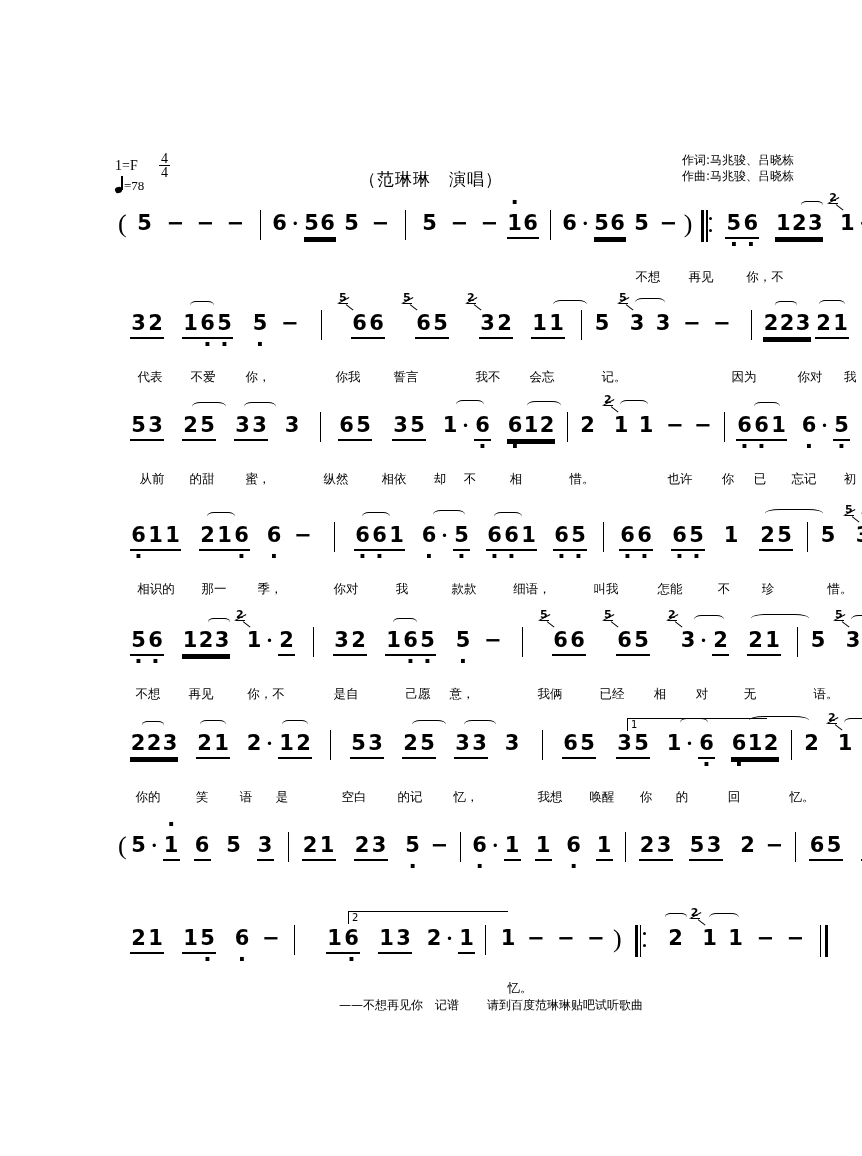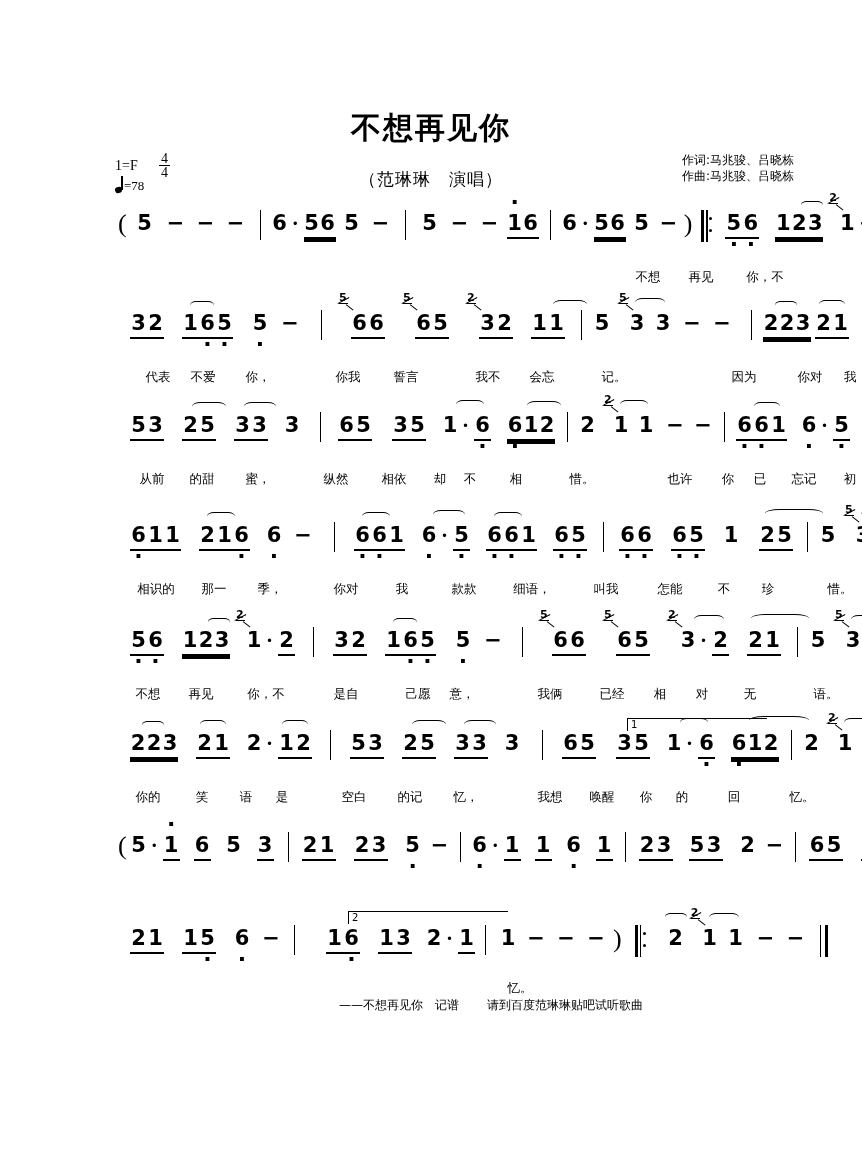--- a/index.html
+++ b/index.html
@@ -127,21 +127,20 @@
     font-family:"DejaVu Sans","Liberation Sans",sans-serif;
     font-size:12px; text-align:center; padding-left:120px;
   }
   .footer .f2 { margin-left:24px; }
 </style>
 </head>
 <body>
 
 <div class="page">
 
-  <div class="title">不想再见你</div>
   <div class="subtitle">（范琳琳　演唱）</div>
 
   <div class="credits">
     <div>作词:马兆骏、吕晓栋</div>
     <div>作曲:马兆骏、吕晓栋</div>
   </div>
 
   <div class="keyblock">
     <span class="kf">1=F</span>
     <span class="meter">
@@ -218,21 +217,21 @@
       <span class="d" style="width:26px">−</span>
       <span class="bar" style="margin-left:12px"></span>
       <span class="grp beam1 beam2" style="position:relative"><span class="n" style="width:16px">2</span><span class="n" style="width:16px">2</span><span class="n" style="width:16px">3</span><span class="slur" style="left:12px;top:-9px;width:22px"></span></span>
       <span class="grp beam1" style="position:relative"><span class="n" style="width:17px">2</span><span class="n" style="width:17px">1</span><span class="slur" style="left:4px;top:-10px;width:26px"></span></span>
       
       
       
       
     </div>
     <div class="lyr" style="left:130px">
-      <span class="ly" style="left:8px;width:40px">代表</span>
+      <span class="ly" style="left:0px;width:40px">代表</span>
       <span class="ly" style="left:48px;width:50px">不爱</span>
       <span class="ly" style="left:110px;width:36px">你，</span>
       <span class="ly" style="left:198px;width:40px">你我</span>
       <span class="ly" style="left:256px;width:40px">誓言</span>
       <span class="ly" style="left:338px;width:40px">我不</span>
       <span class="ly" style="left:392px;width:40px">会忘</span>
       <span class="ly" style="left:466px;width:36px">记。</span>
       <span class="ly" style="left:594px;width:40px">因为</span>
       <span class="ly" style="left:660px;width:40px">你对</span>
       <span class="ly" style="left:712px;width:54px">我，不像</span>

